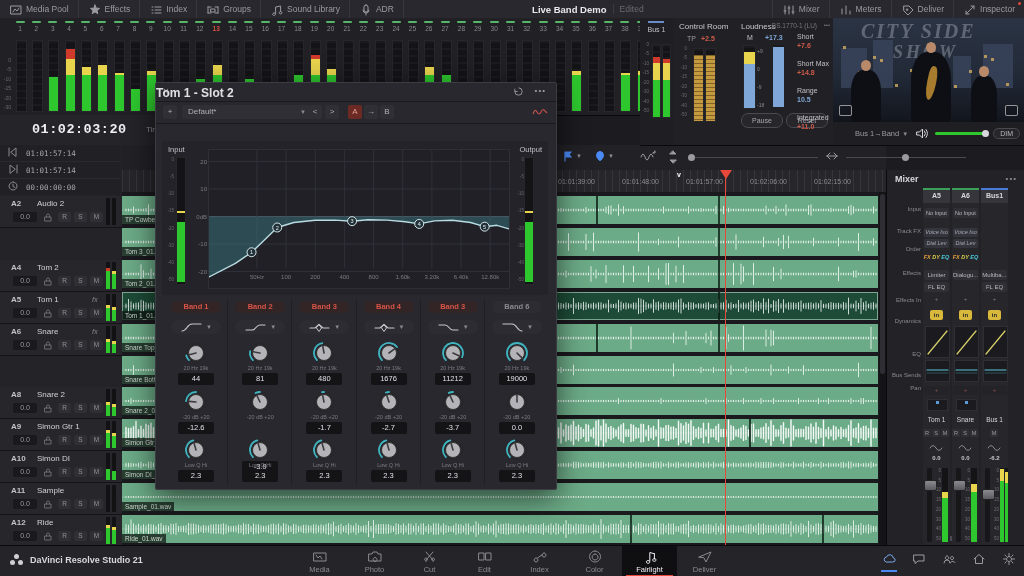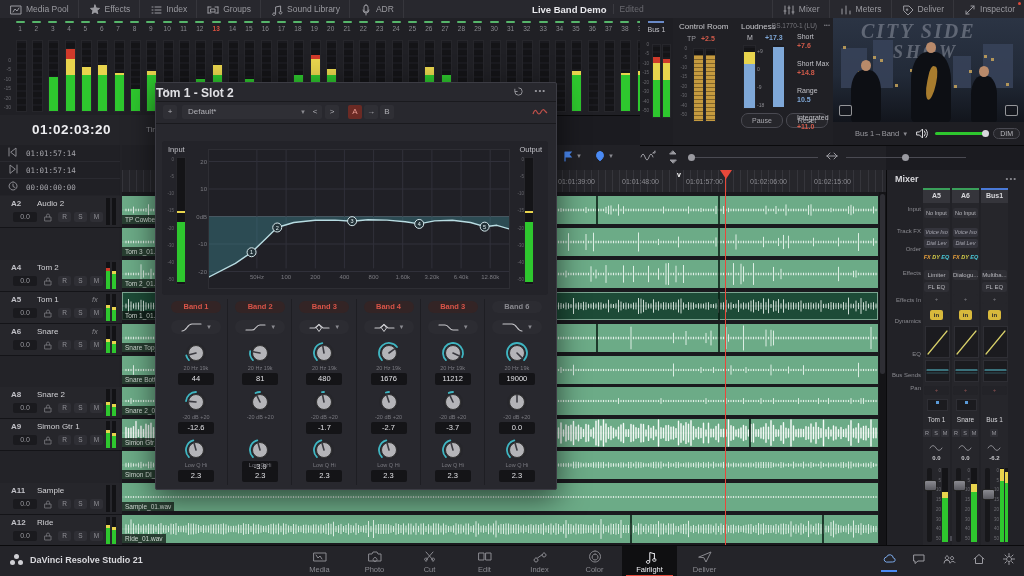--- a/index.html
+++ b/index.html
@@ -21,21 +21,21 @@
   .mb-scale span{position:absolute;right:1px;font-size:5px;color:#6a6a70;transform:translateY(-50%);}
   .mb-ch{position:absolute;top:0;width:13px;}
   .mb-dash{position:absolute;top:3px;left:2px;width:9px;height:2px;background:#56b56a;border-radius:1px;}
   .mb-num{position:absolute;top:7px;width:13px;text-align:center;font-size:6.5px;color:#8a8a90;}
   .mb-num.armed{color:#d8503e;font-weight:bold;}
   .mb-bar{position:absolute;top:22px;left:2px;width:9px;height:70px;background:#141417;border:1px solid #26262b;
     background-image:repeating-linear-gradient(to bottom,#1a1a1f 0 2px,#141417 2px 7px);}
   .mb-seg{position:absolute;left:0;width:100%;}
   
   #tc-panel{position:absolute;left:0;top:115px;width:210px;height:30px;background:#242429;border-bottom:1px solid #0a0a0c;}
-  #tc-main{position:absolute;left:32px;top:7px;font-size:13.5px;font-weight:bold;color:#efeff2;letter-spacing:.5px;font-family:Liberation Sans, sans-serif;}
+  #tc-main{position:absolute;left:32px;top:7px;font-size:13.5px;font-weight:bold;color:#efeff2;letter-spacing:.5px;font-family:Liberation Mono, monospace;}
   #tc-label{position:absolute;left:146px;top:10px;font-size:8px;color:#8a8a90;}
   #tc-rows{position:absolute;left:0;top:145px;width:120px;height:50px;background:#202025;border-right:1px solid #0a0a0c;}
   .tc-row{position:relative;height:16px;border-bottom:1px solid #2a2a30;display:flex;align-items:center;}
   .tc-row .ic{width:26px;text-align:center;color:#8a8a90;}
   .tc-row .val{font-size:7.5px;color:#a8a8ae;font-family:"DejaVu Sans Mono",monospace;}
   #tc-side{position:absolute;left:120px;top:145px;width:35px;height:50px;background:#232328;}
   #tc-side .mini-ic{position:absolute;left:8px;top:6px;}
   #tc-side .ruler-frag{position:absolute;left:6px;top:34px;font-size:7px;color:#8a8a90;}
   
   #tracklist{position:absolute;left:0;top:195px;width:122px;height:350px;background:#232328;border-right:1px solid #101013;}
@@ -627,20 +627,37 @@
         <div class="tbtn" style="left: 90px;">M</div>
         <div class="tmeter" style="left: 106px;">
           <div class="tm-fill" style="height: 17.82px; background: rgb(46, 199, 46);"></div>
           <div class="tm-fill" style="bottom: 14.82px; height: 3px; background: rgb(232, 212, 77);"></div>
         </div>
         <div class="tmeter" style="left: 111.5px;">
           <div class="tm-fill" style="height: 15.147px; background: rgb(46, 199, 46);"></div>
           <div class="tm-fill" style="bottom: 12.147px; height: 3px; background: rgb(232, 212, 77);"></div>
         </div>
       </div>
+      <div class="trk" style="top: 256.2px;">
+        <div class="tid">A10</div>
+        <div class="tname">Simon DI</div>
+        <div class="tvol">0.0</div>
+        <div class="tlock"><svg width="8" height="9" viewBox="0 0 8 9">
+            <path d="M1,4 h6 v4 h-6 z M2.5,4 v-1.5 a1.5,1.5 0 0,1 3,0 v1.5" stroke="#6a6a70" stroke-width="1" fill="none" stroke-linecap="round"></path>
+          </svg></div>
+        <div class="tbtn" style="left: 58px;">R</div>
+        <div class="tbtn" style="left: 74px;">S</div>
+        <div class="tbtn" style="left: 90px;">M</div>
+        <div class="tmeter" style="left: 106px;">
+          <div class="tm-fill" style="height: 10.8px; background: rgb(46, 199, 46);"></div>
+        </div>
+        <div class="tmeter" style="left: 111.5px;">
+          <div class="tm-fill" style="height: 9.18px; background: rgb(46, 199, 46);"></div>
+        </div>
+      </div>
       <div class="trk" style="top: 288.1px;">
         <div class="tid">A11</div>
         <div class="tname">Sample</div>
         <div class="tvol">0.0</div>
         <div class="tlock"><svg width="8" height="9" viewBox="0 0 8 9">
             <path d="M1,4 h6 v4 h-6 z M2.5,4 v-1.5 a1.5,1.5 0 0,1 3,0 v1.5" stroke="#6a6a70" stroke-width="1" fill="none" stroke-linecap="round"></path>
           </svg></div>
         <div class="tbtn" style="left: 58px;">R</div>
         <div class="tbtn" style="left: 74px;">S</div>
         <div class="tbtn" style="left: 90px;">M</div>

